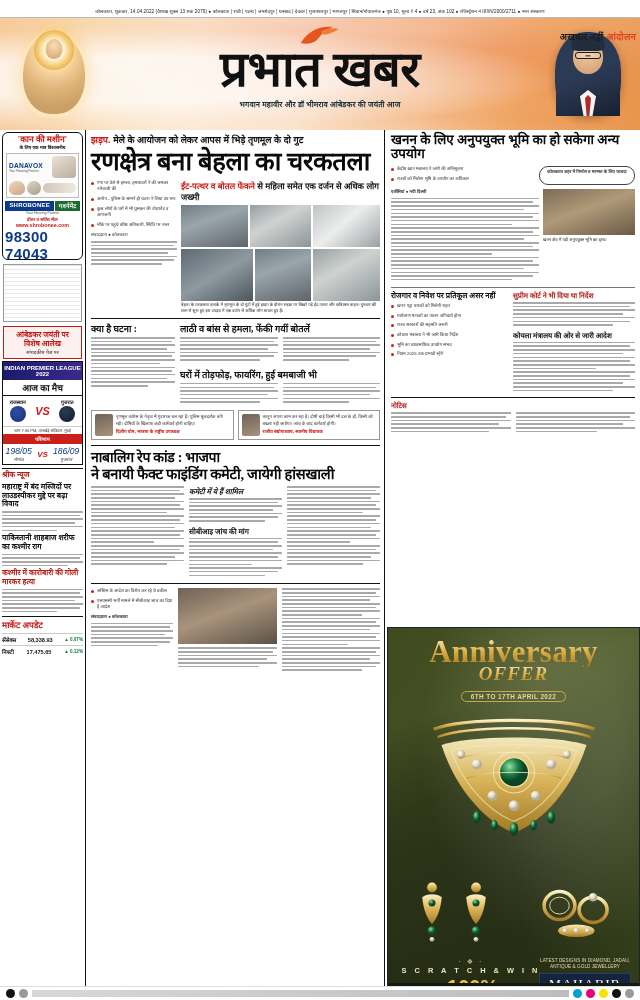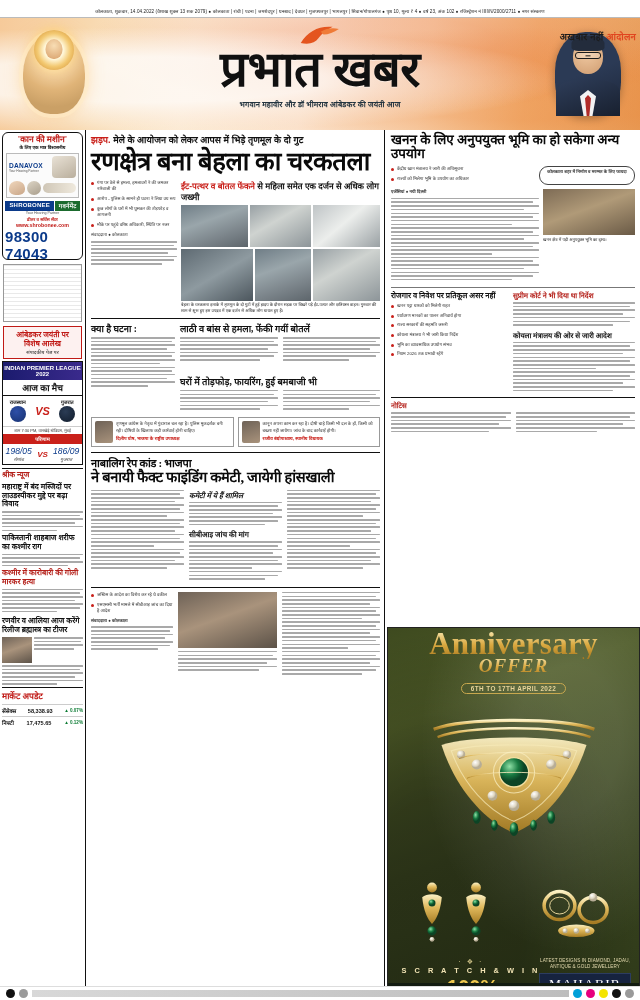--- a/index.html
+++ b/index.html
@@ -170,21 +170,21 @@
   .quote-txt{ flex:1; }
   .quote-name{ font-size:4.6px; font-weight:bold; color:#c9201a; margin-top:1px;}
 
   
   .jad{ position:absolute; left:387px; top:497px; width:253px; height:373px;
     background:linear-gradient(160deg,#3e4a1f 0%, #4d5a27 22%, #3a4520 55%, #2f3a19 100%);
     overflow:hidden; border:1px solid #222; }
   .jad-wash{ position:absolute; inset:0;
     background: radial-gradient(ellipse at 72% 30%, rgba(255,255,255,.12) 0 20%, rgba(0,0,0,0) 58%),
                 radial-gradient(ellipse at 20% 80%, rgba(0,0,0,.28) 0 30%, rgba(0,0,0,0) 70%);}
-  .anniv{ text-align:center; position:relative; }
+  .anniv{ text-align:center; padding-top:8px; position:relative; }
   .anniv .w1{ font-family:"Liberation Serif",serif; font-size:31px; font-weight:bold;
     background:linear-gradient(180deg,#fdf0c0,#d9a83f 55%,#a8781f);
     -webkit-background-clip:text; background-clip:text; color:transparent;
     letter-spacing:.3px; line-height:1; }
   .anniv .w2{ font-family:"Liberation Serif",serif; font-style:italic; font-size:19px; font-weight:bold;
     background:linear-gradient(180deg,#fdf0c0,#d9a83f 55%,#a8781f);
     -webkit-background-clip:text; background-clip:text; color:transparent; letter-spacing:1px; margin-top:-4px;}
   .anniv .dates{ display:inline-block; margin-top:4px; border:1px solid #c8a84e; border-radius:9px;
     padding:1px 9px; font-size:6.4px; color:#e7d49a; letter-spacing:.4px; font-weight:bold;}
   .necklace{ position:absolute; left:50%; top:86px; transform:translateX(-50%); width:196px; height:150px; }
@@ -368,40 +368,20 @@
               <div class="tl s2"></div>
               <div class="tl s1"></div>
               <div class="tl s3"></div>
             <div class="tl s1"></div>
               <div class="tl s2"></div>
               <div class="tl s5"></div>
           </div>
         </div>
       </div>
 
-      <div class="rail-sec">
-        <h4>रणवीर व आलिया आज करेंगे रिलीज ब्रह्मास्त्र का टीजर</h4>
-        <div style="display:flex;gap:2px;align-items:flex-start;">
-          <div class="photo port" style="width:30px;height:26px;flex:none;"></div>
-          <div style="flex:1;">
-            <div class="tl s1"></div>
-              <div class="tl s2"></div>
-              <div class="tl s1"></div>
-              <div class="tl s4"></div>
-          </div>
-        </div>
-        <div style="margin-top:2px;">
-          <div class="tl s1"></div>
-            <div class="tl s2"></div>
-            <div class="tl s1"></div>
-            <div class="tl s3"></div>
-          <div class="tl s1"></div>
-            <div class="tl s5"></div>
-        </div>
-      </div>
 
       <div class="market-box">
         <div class="market-title">मार्केट अपडेट</div>
         <div class="market-row">
           <span class="nm">सेंसेक्स</span>
           <span class="vl">58,338.93</span>
           <span class="ch up">▲ 0.07%</span>
         </div>
         <div class="market-row">
           <span class="nm">निफ्टी</span>
@@ -505,21 +485,21 @@
             <div style="flex:1;">
               <div class="tl s1"></div>
                 <div class="tl s2"></div>
                 <div class="tl s1"></div>
                 <div class="tl s3"></div>
               <div class="tl s1"></div>
                 <div class="tl s2"></div>
                 <div class="tl s5"></div>
             </div>
           </div>
-          <div class="secthead" style="margin-top:12px;">घरों में तोड़फोड़, फायरिंग, हुई बमबाजी भी</div>
+          <div class="secthead" style="margin-top:5px;">घरों में तोड़फोड़, फायरिंग, हुई बमबाजी भी</div>
           <div style="margin-top:2px;display:flex;gap:5px;">
             <div style="flex:1;">
               <div class="tl s1"></div>
                 <div class="tl s2"></div>
                 <div class="tl s1"></div>
                 <div class="tl s3"></div>
               <div class="tl s1"></div>
                 <div class="tl s4"></div>
             </div>
             <div style="flex:1;">
@@ -547,21 +527,21 @@
           <div class="quote-txt">
             <div class="tiny">कानून अपना काम कर रहा है। दोषी चाहे किसी भी दल के हों, किसी को बख्शा नहीं जायेगा। जांच के बाद कार्रवाई होगी।</div>
             <div class="quote-name">राजीव बंद्योपाध्याय, स्थानीय विधायक</div>
           </div>
         </div>
       </div>
 
       <div class="hline" style="margin:5px 4px 4px;"></div>
 
       <div style="padding:0 4px;">
-        <div class="mainhead" style="font-size:11px;line-height:1.12;">नाबालिग रेप कांड : भाजपा</div>
+        <div class="mainhead" style="font-size:14px;line-height:1.12;">नाबालिग रेप कांड : भाजपा</div>
         <div class="mainhead" style="font-size:14.6px;line-height:1.12;">ने बनायी फैक्ट फाइंडिंग कमेटी, जायेगी हांसखाली</div>
         <div style="display:flex;gap:5px;margin-top:4px;">
           <div style="flex:1;">
             <div class="tl s1"></div>
               <div class="tl s2"></div>
               <div class="tl s1"></div>
               <div class="tl s3"></div>
             <div class="tl s1"></div>
               <div class="tl s2"></div>
               <div class="tl s1"></div>

